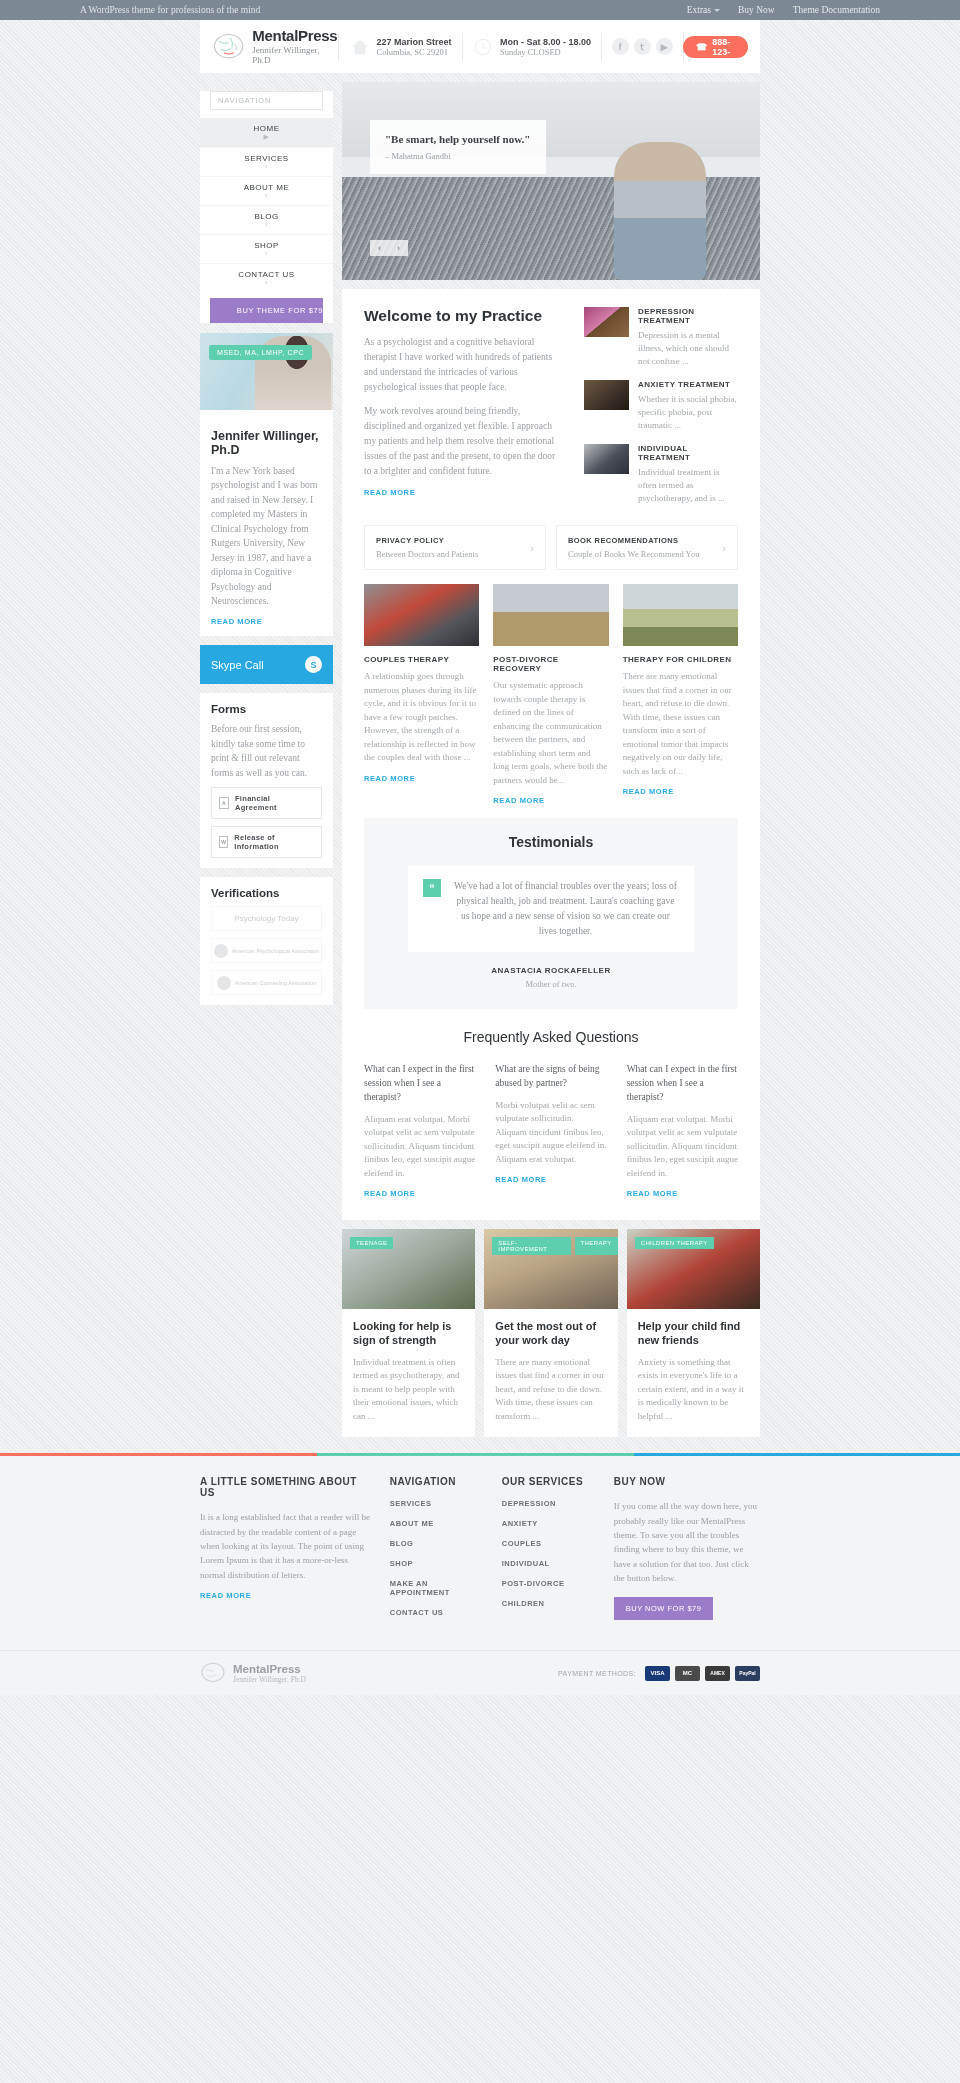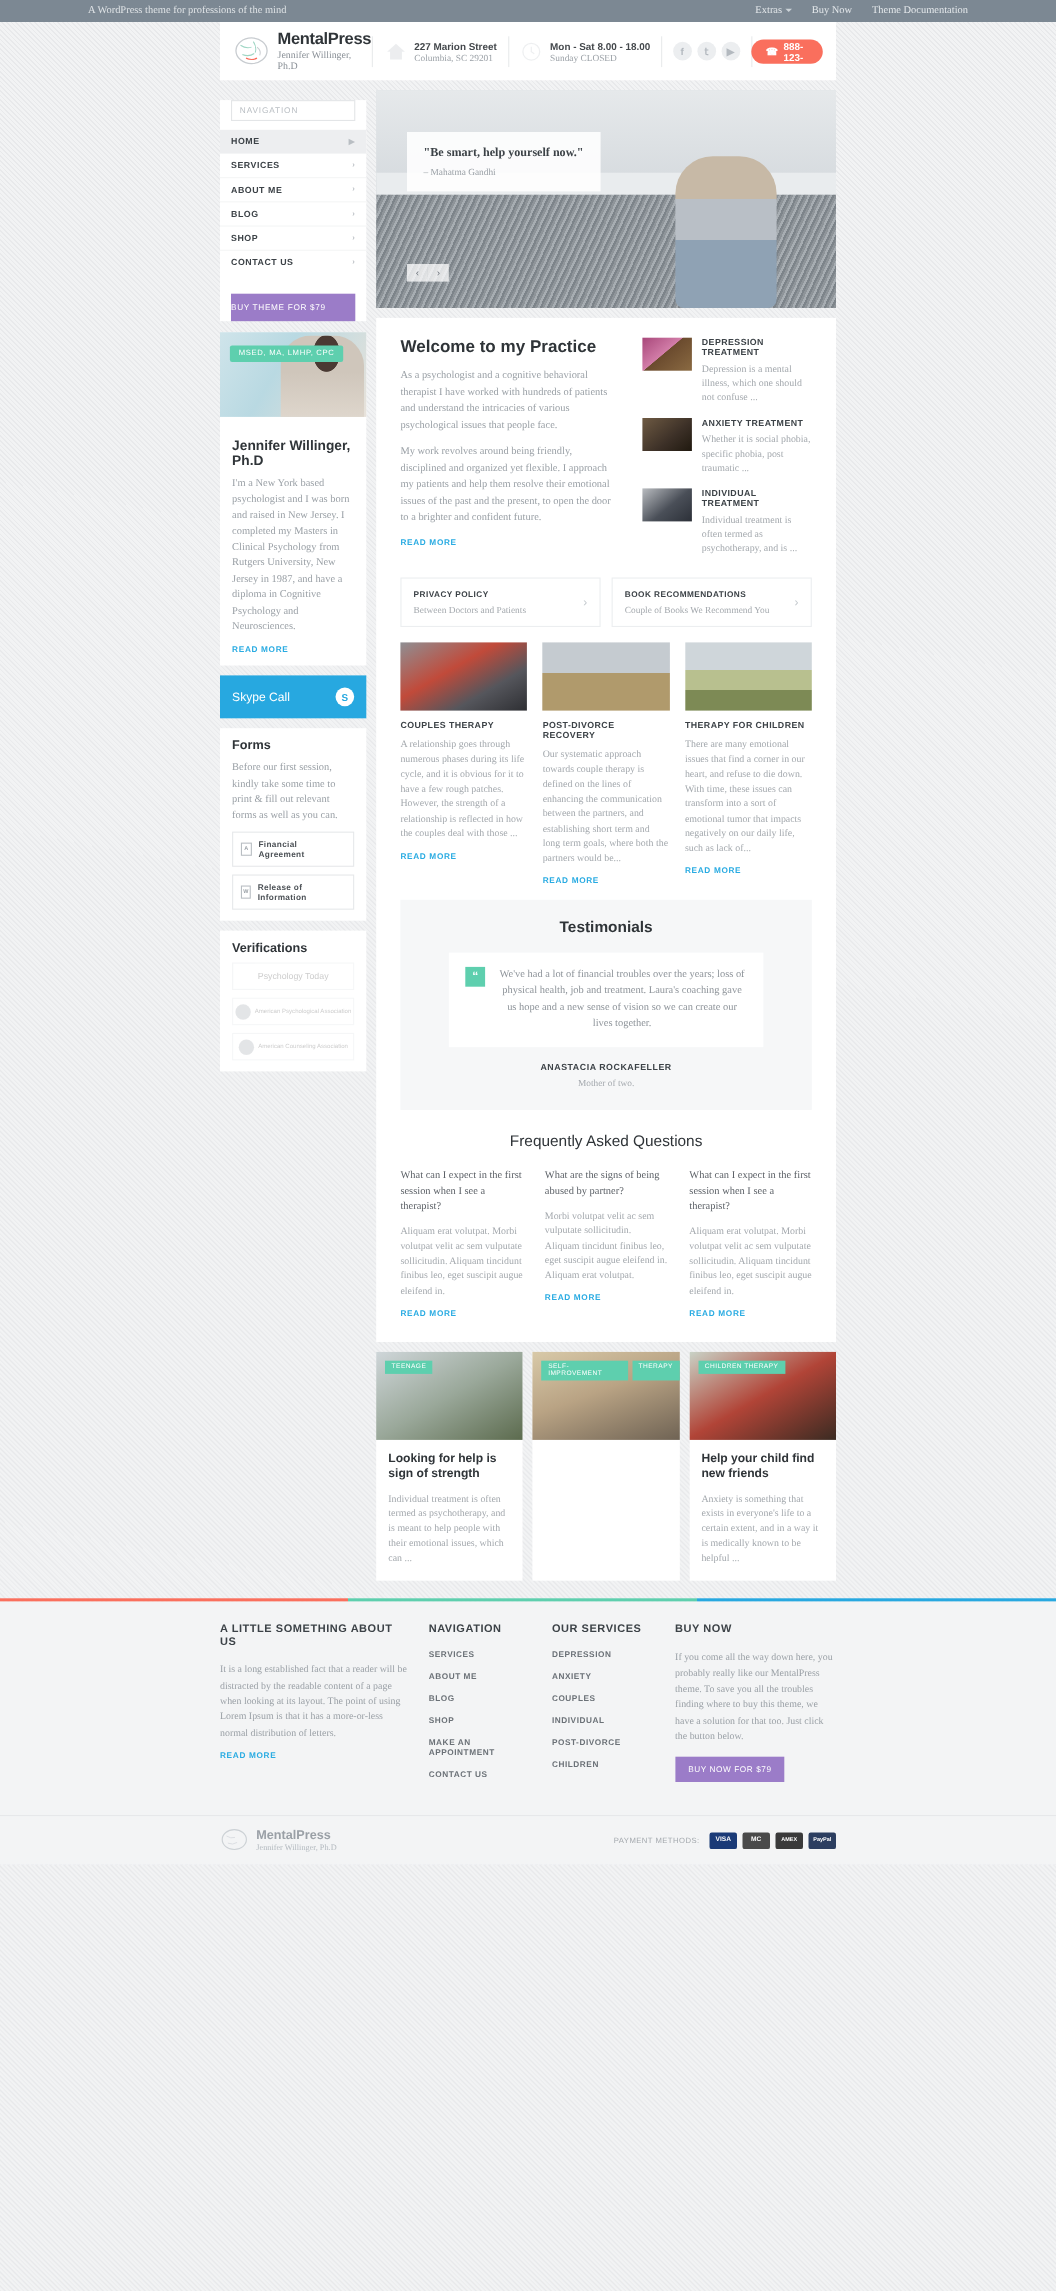--- a/index.html
+++ b/index.html
@@ -63,26 +63,26 @@
   .card { background:#fff; margin-bottom: 9px; }
   .card-pad { padding: 10px 11px; }
 
   
   .nav-search {
     border:1px solid #e3e5e7; height:19px; display:flex;align-items:center;
     padding: 0 7px; font-size:7.5px; color:#b9bec3; letter-spacing:.8px; margin:9px 10px 8px;
   }
   .nav-list { list-style:none; }
   .nav-list li { display:flex;align-items:center;justify-content:space-between;
-    padding: 6px 10px; font-size:8px; font-weight:bold; color:#3c4247; letter-spacing:.5px;
-    border-bottom:1px solid #f4f5f6;}
+    padding: 6px 10px; font-size:8px; font-weight:normal; color:#3c4247; letter-spacing:.5px;
+    border-bottom:1px solid #f4f5f6;flex-direction:column;}
   .nav-list li.active { background:#edeef0; }
   .arr { color:#b9bec3; font-size:7px; }
-  .buy-btn { background:#9b7cc8; color:#fff; text-align:left; font-size:7.5px;
-    letter-spacing:.6px; padding:8px 0; margin:18px 10px 10px; }
+  .buy-btn { background:#9b7cc8; color:#fff; text-align:right; font-size:7.5px;
+    letter-spacing:.6px; padding:8px 0; margin:6px 10px 10px; }
 
   
   .pf-img { height: 77px; position:relative; overflow:hidden;
     background: linear-gradient(120deg,#cfe4ea 0%, #b9d9e2 40%, #e8e2da 100%); }
   .pf-img .person { position:absolute; right:2px; bottom:0; width:76px; height:74px;
      background: radial-gradient(ellipse at 55% 22%, #4a3a33 0 20%, rgba(0,0,0,0) 21%),
                  linear-gradient(180deg, #cfc6bb 45%, #ded6cc 100%);
      border-radius: 28px 28px 0 0;}
   .pf-badge { position:absolute; left:9px; top:12px; background:#5ecfae; color:#fff;
     font-size:7px; letter-spacing:.6px; padding:4px 8px; border-radius:2px; }
@@ -480,20 +480,24 @@
           <p>Individual treatment is often termed as psychotherapy, and is meant to help people with their emotional issues, which can ...</p>
         </div>
       </div>
       <div class="blog">
         <div class="bimg" style="background:linear-gradient(160deg,#d8c9a8,#b9a384 45%,#6f6354)">
           <div class="tagwrap">
             <span class="tag">SELF-IMPROVEMENT</span>
             <span class="tag">THERAPY</span>
           </div>
         </div>
+        <div class="bpad">
+          <h4>Get the most out of your work day</h4>
+          <p>There are many emotional issues that find a corner in our heart, and refuse to die down. With time, these issues can transform ...</p>
+        </div>
       </div>
       <div class="blog">
         <div class="bimg" style="background:linear-gradient(150deg,#c9d2c6,#b14437 50%,#3b2b22)">
           <div class="tagwrap">
               <span class="tag">CHILDREN THERAPY</span>
             </div>
         </div>
         <div class="bpad">
           <h4>Help your child find new friends</h4>
           <p>Anxiety is something that exists in everyone's life to a certain extent, and in a way it is medically known to be helpful ...</p>

